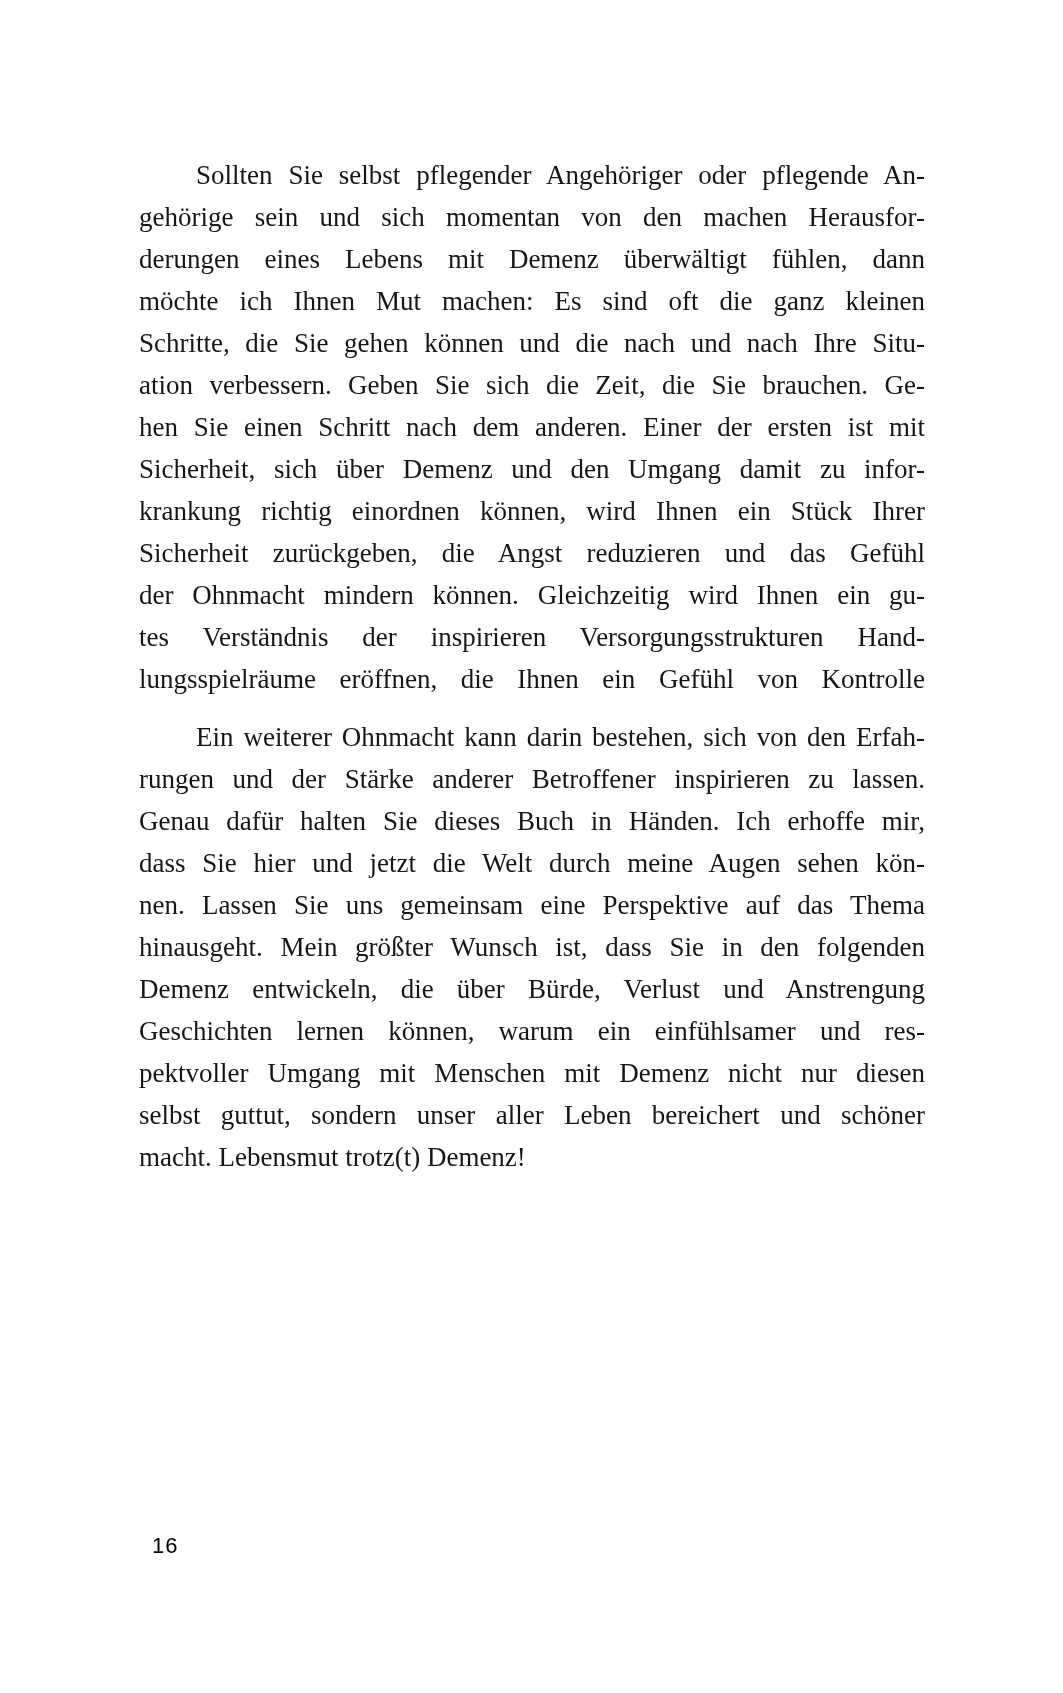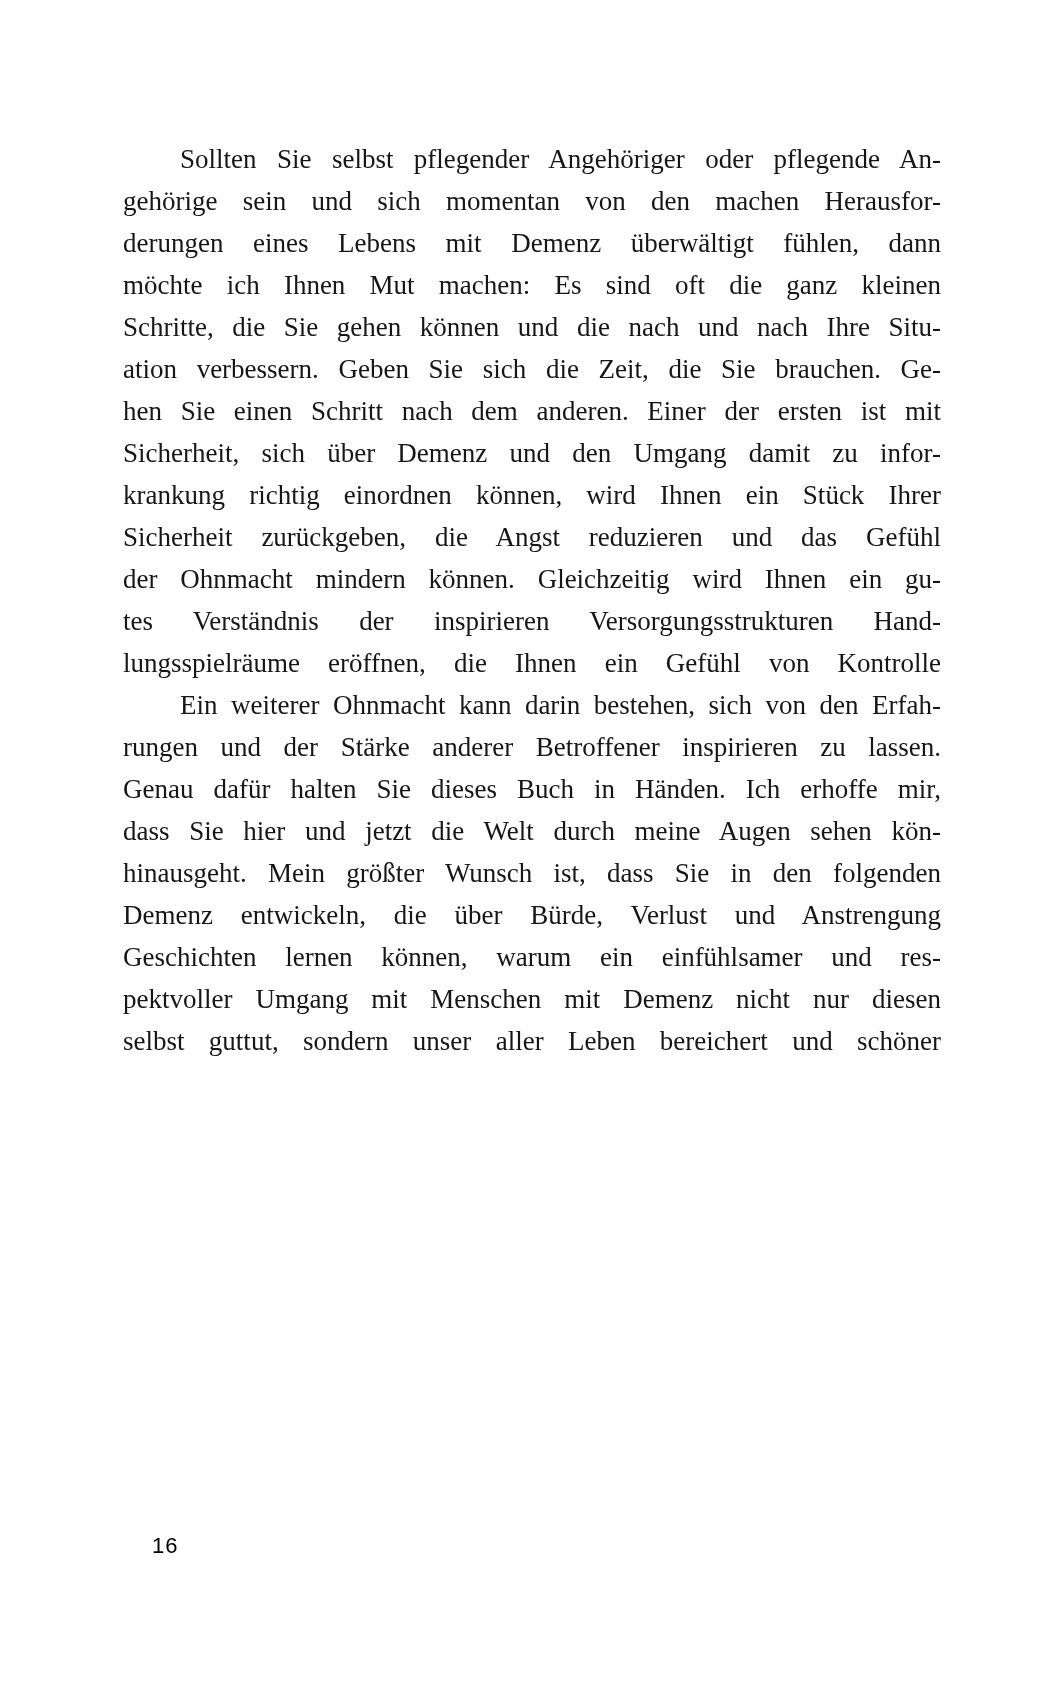--- a/index.html
+++ b/index.html
@@ -18,21 +18,21 @@
     position: absolute;
     left: 123px;
     top: 138px;
     width: 818px;
     font-family: "Liberation Serif", "DejaVu Serif", serif;
     font-size: 27px;
     line-height: 42px;
     color: #161616;
   }
   .para {
-    margin: 0;
+    margin: 16px;
     padding: 0;
   }
   .line {
     display: block;
     text-align: justify;
     text-align-last: justify;
     height: 42px;
     overflow: hidden;
   }
   .line.first {
@@ -73,24 +73,26 @@
       <span class="line">der Ohnmacht mindern können. Gleichzeitig wird Ihnen ein gu-</span>
       <span class="line">tes Verständnis der inspirieren Versorgungsstrukturen Hand-</span>
       <span class="line">lungsspielräume eröffnen, die Ihnen ein Gefühl von Kontrolle</span>
     </p>
 
     <p class="para">
       <span class="line first">Ein weiterer Ohnmacht kann darin bestehen, sich von den Erfah-</span>
       <span class="line">rungen und der Stärke anderer Betroffener inspirieren zu lassen.</span>
       <span class="line">Genau dafür halten Sie dieses Buch in Händen. Ich erhoffe mir,</span>
       <span class="line">dass Sie hier und jetzt die Welt durch meine Augen sehen kön-</span>
+      <span class="line">nen. Lassen Sie uns gemeinsam eine Perspektive auf das Thema</span>
       <span class="line">hinausgeht. Mein größter Wunsch ist, dass Sie in den folgenden</span>
       <span class="line">Demenz entwickeln, die über Bürde, Verlust und Anstrengung</span>
       <span class="line">Geschichten lernen können, warum ein einfühlsamer und res-</span>
       <span class="line">pektvoller Umgang mit Menschen mit Demenz nicht nur diesen</span>
       <span class="line">selbst guttut, sondern unser aller Leben bereichert und schöner</span>
+      <span class="line last">macht. Lebensmut trotz(t) Demenz!</span>
     </p>
 
   </div>
 
   <div class="page-number">16</div>
 
 </div>
 
 </body></html>

